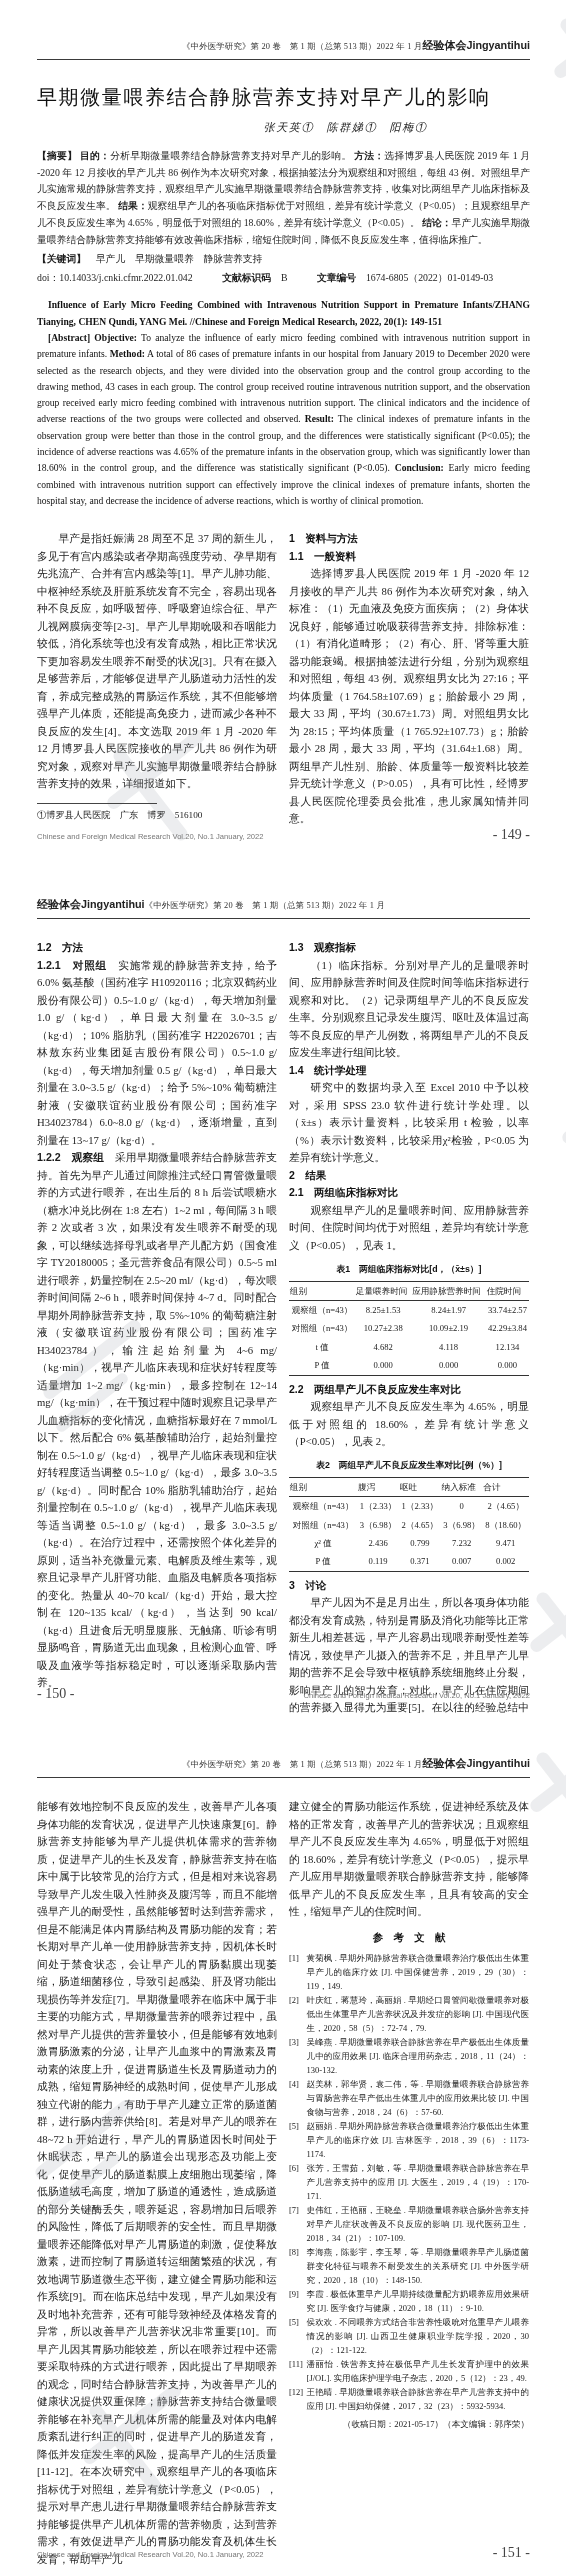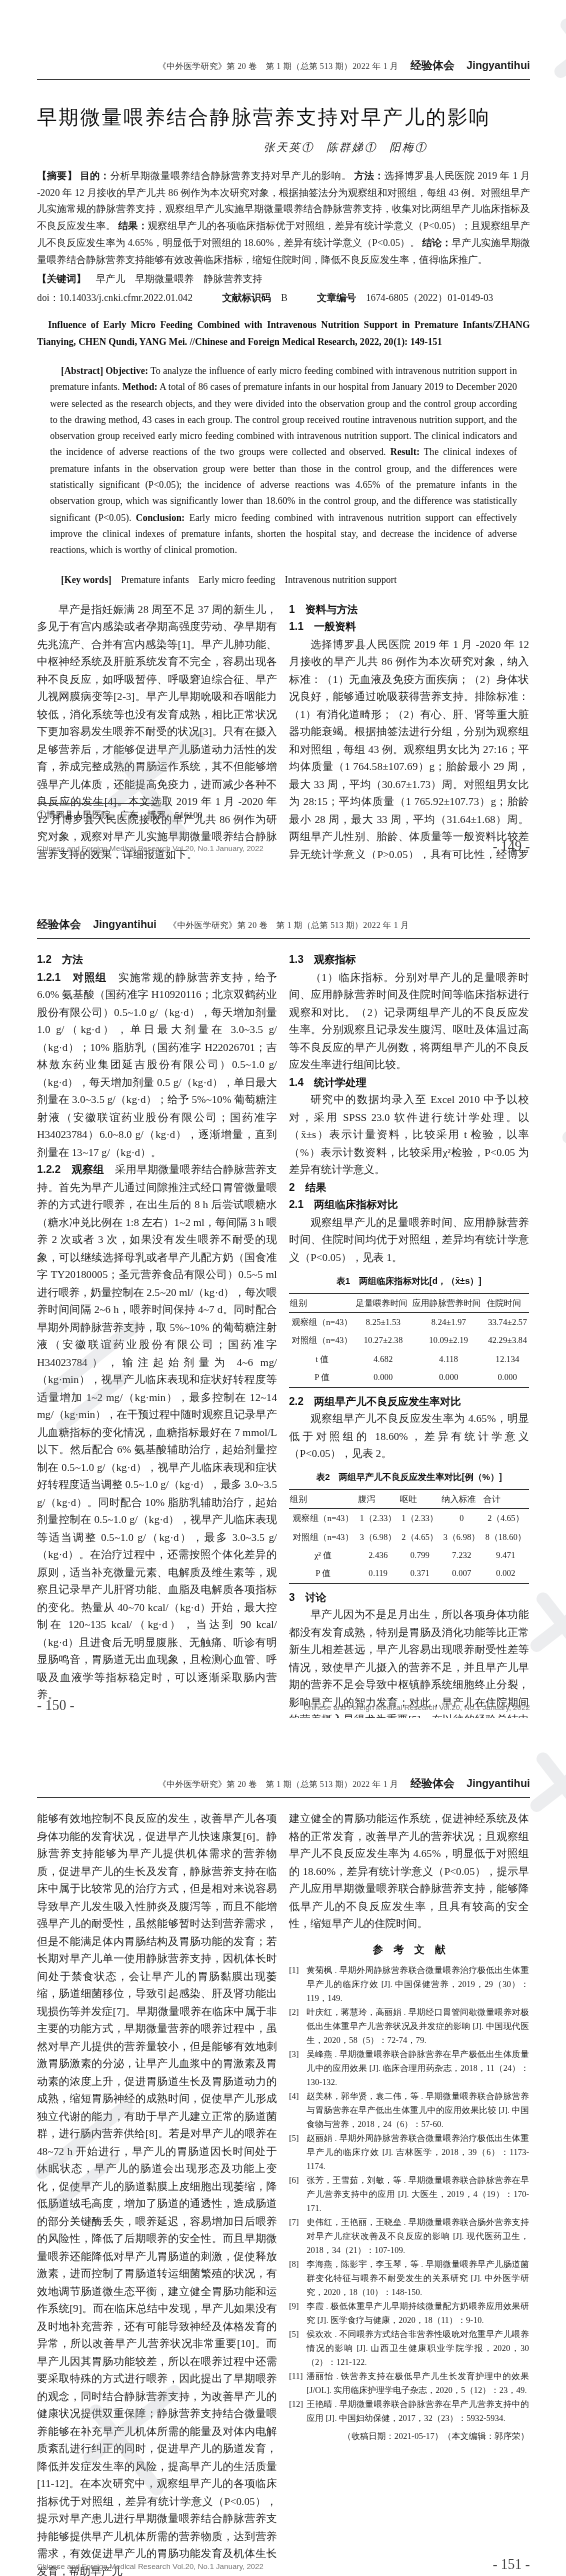--- a/index.html
+++ b/index.html
@@ -1,61 +1,61 @@
 <!DOCTYPE html>
 <html style="font-size:12.8px"><head>
 <meta charset="utf-8">
 <style>
   html,body{margin:0;padding:0;background:#ffffff;}
   body{width:567px;font-family:"Liberation Serif","DejaVu Serif",serif;color:#222;}
   .page{position:relative;width:567px;height:859px;overflow:hidden;box-sizing:border-box;padding:0 37px;background:#fff;}
   
-  .page-head{display:flex;align-items:baseline;gap:12px;padding-top:58px;padding-bottom:5.6px;border-bottom:1.1px solid #3a3a3a;font-size:8.4px;color:#333;}
+  .page-head{display:flex;align-items:baseline;gap:0;padding-top:38px;padding-bottom:5.6px;border-bottom:1.1px solid #3a3a3a;font-size:8.4px;color:#333;}
   .page-head.right{justify-content:flex-end;}
   .page-head.left{justify-content:flex-start;}
   .issue-line{font-size:8.4px;letter-spacing:0.2px;}
   .col-tag-cn{font-family:"Liberation Sans","DejaVu Sans",sans-serif;font-weight:bold;font-size:11px;color:#222;}
   .col-tag-en{font-family:"Liberation Sans","DejaVu Sans",sans-serif;font-weight:bold;font-size:10.8px;color:#222;}
   
   .art-title{margin-top:24px;text-align:left;font-family:"Liberation Sans","DejaVu Sans",sans-serif;font-weight:normal;font-size:20px;letter-spacing:1.6px;color:#111;}
   .art-authors{margin-top:9.6px;text-align:center;position:relative;left:62px;font-style:italic;font-size:11px;letter-spacing:1.6px;color:#222;}
   
   .abs-cn{margin-top:12.8px;font-size:9.8px;line-height:16.7px;text-align:justify;color:#1d1d1d;}
   .abs-cn b,.kw-line b,.doi-line b{font-family:"Liberation Sans","DejaVu Sans",sans-serif;font-weight:bold;}
   .kw-line,.doi-line{font-size:9.8px;line-height:17.5px;margin-top:1.6px;color:#1d1d1d;}
   .doi-line .sp{display:inline-block;width:27px;}
   
   .abs-en{margin-top:11px;font-size:9.6px;line-height:16.3px;text-align:justify;color:#111;}
   .abs-en .entitle{font-weight:bold;text-indent:11px;}
-  .abs-en p{margin:13px;text-indent:11px;}
+  .abs-en p{margin:0;text-indent:11px;}
   .abs-en b{font-weight:bold;}
   
   .cols{display:flex;gap:12px;margin-top:12.8px;}
-  .col{width:240px;font-size:10.7px;line-height:17.5px;text-align:justify;color:#1b1b1b;}
+  .col{width:240px;font-size:10.7px;line-height:17.5px;text-align:justify;color:#1b1b1b;margin-top:8px;}
   .col p{margin:0;}
   .col p.ind{text-indent:2em;}
   .h-sec{font-family:"Liberation Sans","DejaVu Sans",sans-serif;font-weight:bold;font-size:10.5px;margin:0.8px 0;color:#111;}
   .lead-label{font-family:"Liberation Sans","DejaVu Sans",sans-serif;font-weight:bold;}
   
   .tbl-caption{font-family:"Liberation Sans","DejaVu Sans",sans-serif;font-weight:bold;font-size:8.8px;text-align:center;margin:6.4px 0 2.4px 0;color:#111;}
   table.three-line{width:100%;border-collapse:collapse;font-size:8.6px;line-height:10.4px;}
   table.three-line th{font-weight:normal;border-top:1.1px solid #333;border-bottom:0.6px solid #333;padding:4px 0.8px;}
   table.three-line td{padding:4px 0.8px;text-align:center;}
   table.three-line tr.last td{border-bottom:1.1px solid #333;}
   
   .refs-head{font-family:"Liberation Sans","DejaVu Sans",sans-serif;font-weight:bold;font-size:10.4px;text-align:center;margin:8px 0 4.8px 0;color:#111;}
   .ref{display:flex;gap:3.2px;font-size:8.5px;line-height:14px;text-align:justify;color:#1b1b1b;}
   .ref-no{flex:0 0 14.4px;}
   .ref-text{flex:1;}
   .received{font-size:8.6px;text-align:right;margin-top:3.2px;color:#1b1b1b;}
   
   .footnote{position:absolute;left:37px;bottom:37px;width:240px;font-size:9.2px;color:#1b1b1b;}
   .footnote .fn-rule{width:120px;border-top:0.8px solid #444;margin-bottom:4.8px;}
   
-  .page-foot{position:absolute;left:37px;right:37px;bottom:4px;display:flex;justify-content:space-between;align-items:baseline;font-size:7.6px;color:#777;font-family:"Liberation Sans","DejaVu Sans",sans-serif;}
+  .page-foot{position:absolute;left:37px;right:37px;bottom:16px;display:flex;justify-content:space-between;align-items:baseline;font-size:7.6px;color:#777;font-family:"Liberation Sans","DejaVu Sans",sans-serif;}
   .page-no{font-size:14px;color:#444;font-family:"Liberation Serif",serif;}
   
   .wm{position:absolute;pointer-events:none;opacity:.18;}
   .wm .s1,.wm .s2,.wm .s3{position:absolute;background:#9aa0a8;border-radius:6.4px;}
   .wm .s1{width:120px;height:12.8px;transform:rotate(-38deg);}
   .wm .s2{width:12.8px;height:112px;left:48px;top:-24px;transform:rotate(-38deg);}
   .wm .s3{width:88px;height:11px;left:16px;top:44px;transform:rotate(-38deg);}
 </style>
 </head>
 <body>
@@ -99,21 +99,20 @@
 
   <div class="abs-en">
     <div class="entitle">Influence of Early Micro Feeding Combined with Intravenous Nutrition Support in Premature Infants/ZHANG Tianying, CHEN Qundi, YANG Mei. //Chinese and Foreign Medical Research, 2022, 20(1): 149-151</div>
     <p>
       <b>[Abstract]</b>
       <b>Objective:</b> <span>To analyze the influence of early micro feeding combined with intravenous nutrition support in premature infants.</span>
       <b>Method:</b> <span>A total of 86 cases of premature infants in our hospital from January 2019 to December 2020 were selected as the research objects, and they were divided into the observation group and the control group according to the drawing method, 43 cases in each group. The control group received routine intravenous nutrition support, and the observation group received early micro feeding combined with intravenous nutrition support. The clinical indicators and the incidence of adverse reactions of the two groups were collected and observed.</span>
       <b>Result:</b> <span>The clinical indexes of premature infants in the observation group were better than those in the control group, and the differences were statistically significant (P&lt;0.05); the incidence of adverse reactions was 4.65% of the premature infants in the observation group, which was significantly lower than 18.60% in the control group, and the difference was statistically significant (P&lt;0.05).</span>
       <b>Conclusion:</b> <span>Early micro feeding combined with intravenous nutrition support can effectively improve the clinical indexes of premature infants, shorten the hospital stay, and decrease the incidence of adverse reactions, which is worthy of clinical promotion.</span>
     </p>
-    <p><b>[Key words]</b>　<span>Premature infants　Early micro feeding　Intravenous nutrition support</span></p>
   </div>
 
   <div class="cols">
     <div class="col">
       <p class="ind">早产是指妊娠满 28 周至不足 37 周的新生儿，多见于有宫内感染或者孕期高强度劳动、孕早期有先兆流产、合并有宫内感染等[1]。早产儿肺功能、中枢神经系统及肝脏系统发育不完全，容易出现各种不良反应，如呼吸暂停、呼吸窘迫综合征、早产儿视网膜病变等[2-3]。早产儿早期吮吸和吞咽能力较低，消化系统等也没有发育成熟，相比正常状况下更加容易发生喂养不耐受的状况[3]。只有在摄入足够营养后，才能够促进早产儿肠道动力活性的发育，养成完整成熟的胃肠运作系统，其不但能够增强早产儿体质，还能提高免疫力，进而减少各种不良反应的发生[4]。本文选取 2019 年 1 月 -2020 年 12 月博罗县人民医院接收的早产儿共 86 例作为研究对象，观察对早产儿实施早期微量喂养结合静脉营养支持的效果，详细报道如下。</p>
     </div>
     <div class="col">
       <p class="h-sec">1　资料与方法</p>
       <p class="h-sec">1.1　一般资料</p>
       <p class="ind">选择博罗县人民医院 2019 年 1 月 -2020 年 12 月接收的早产儿共 86 例作为本次研究对象，纳入标准：（1）无血液及免疫方面疾病；（2）身体状况良好，能够通过吮吸获得营养支持。排除标准：（1）有消化道畸形；（2）有心、肝、肾等重大脏器功能衰竭。根据抽签法进行分组，分别为观察组和对照组，每组 43 例。观察组男女比为 27:16；平均体质量（1 764.58±107.69）g；胎龄最小 29 周，最大 33 周，平均（30.67±1.73）周。对照组男女比为 28:15；平均体质量（1 765.92±107.73）g；胎龄最小 28 周，最大 33 周，平均（31.64±1.68）周。两组早产儿性别、胎龄、体质量等一般资料比较差异无统计学意义（P&gt;0.05），具有可比性，经博罗县人民医院伦理委员会批准，患儿家属知情并同意。</p>

